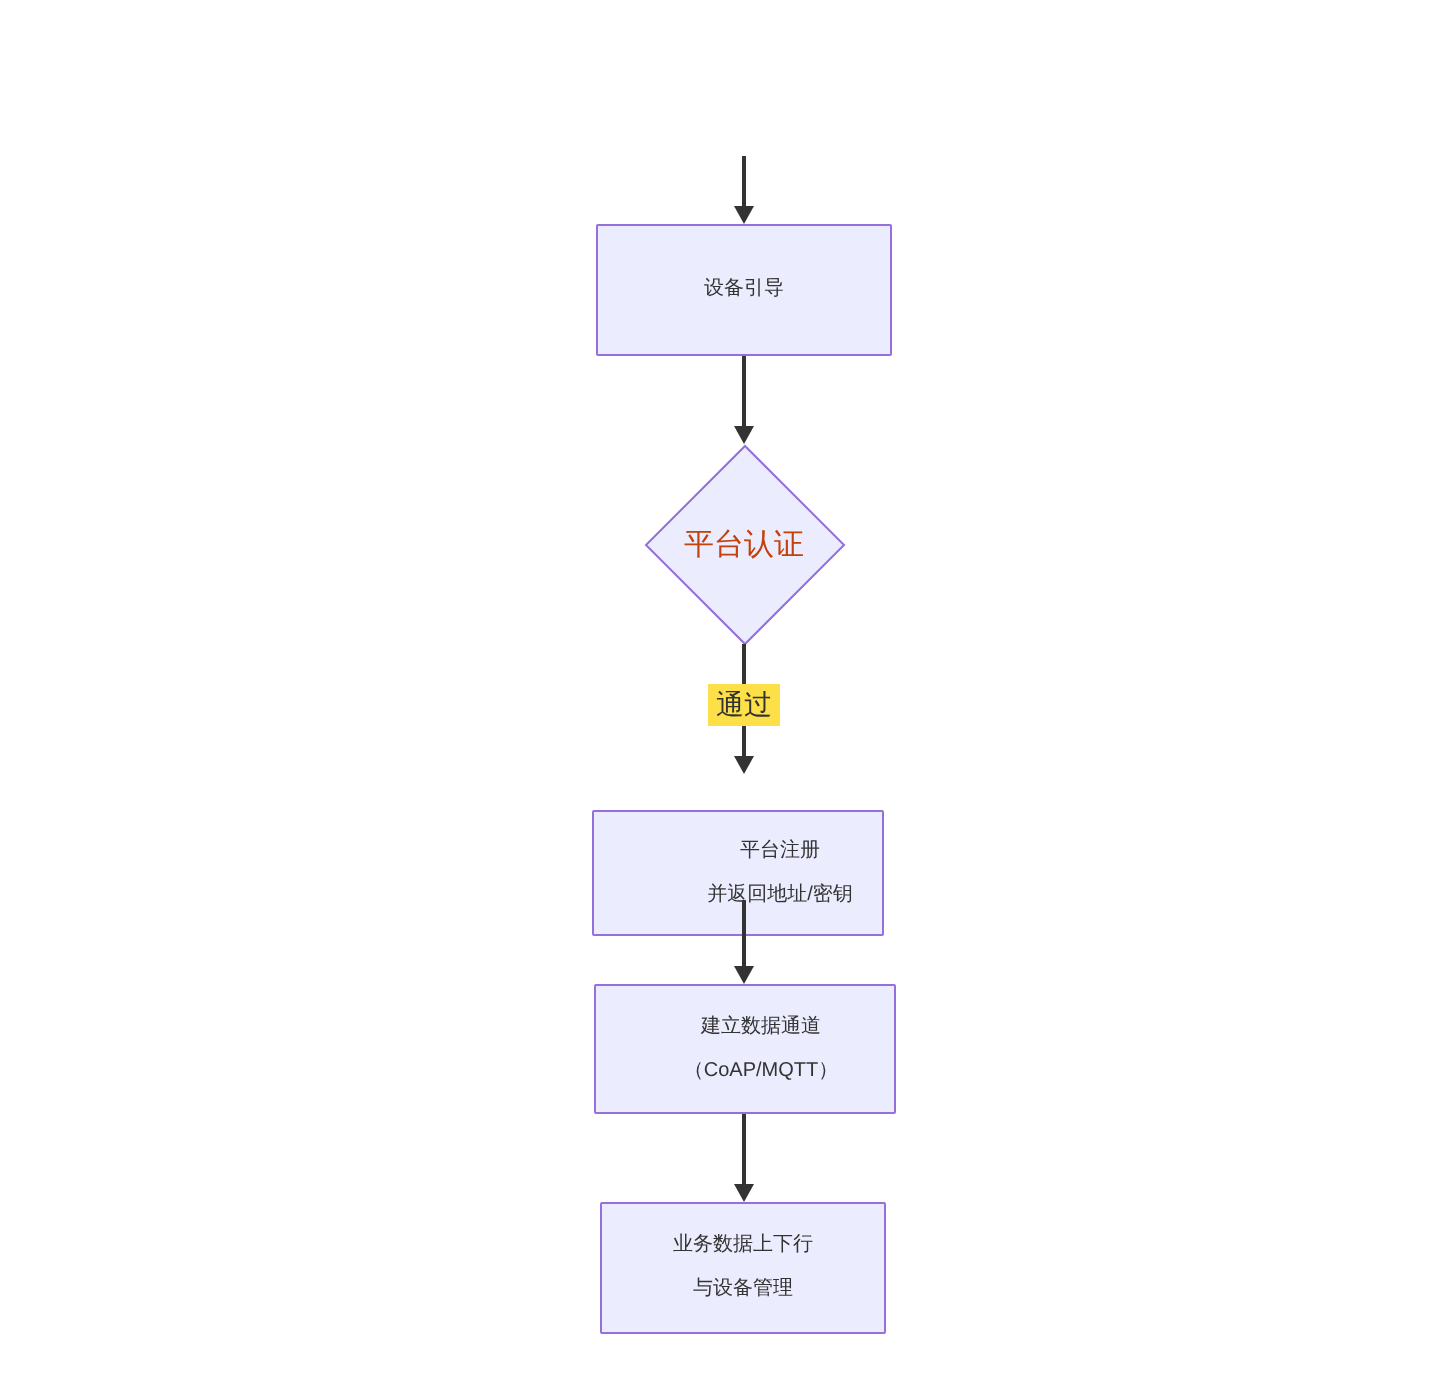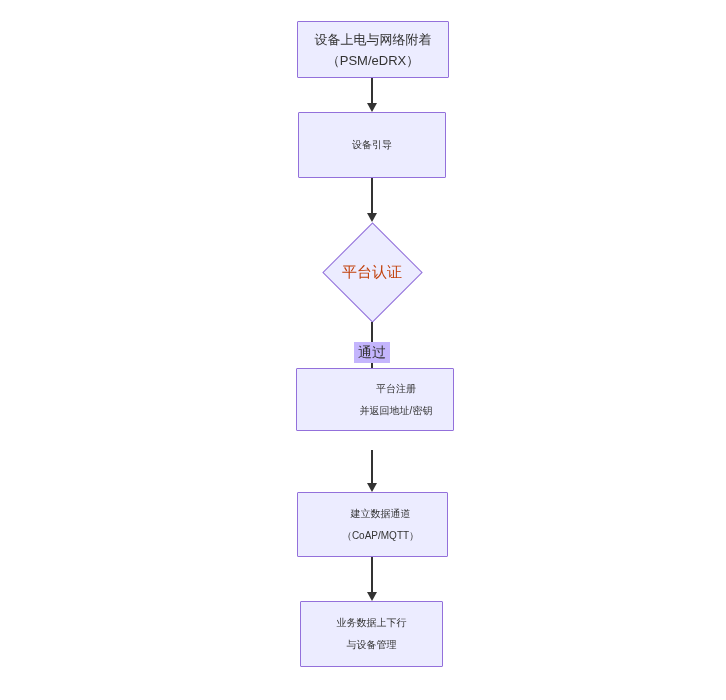--- a/index.html
+++ b/index.html
@@ -71,59 +71,55 @@
   .arrow-head {
     position: absolute;
     width: 0;
     height: 0;
     border-left: 5px solid transparent;
     border-right: 5px solid transparent;
     border-top: 9px solid #333333;
   }
   .edge-label {
     position: absolute;
-    background: #c4b5fd;
+    background: #fde047;
     color: #333333;
     font-size: 14px;
     line-height: 17px;
     padding: 2px 4px;
     white-space: nowrap;
     transform: translateX(-50%);
   }
 </style>
 </head>
 <body>
 
 <div class="canvas">
 
-  <div class="node-rect" style="left:297px; top:21px; width:152px; height:57px; font-size:13px; line-height:21px;">
-    <div>设备上电与网络附着</div>
-    <div>（PSM/eDRX）</div>
-  </div>
 
   <div class="edge-line" style="left:371px; top:78px; height:26px;"></div>
   <div class="arrow-head" style="left:367px; top:103px;"></div>
 
   <div class="node-rect" style="left:298px; top:112px; width:148px; height:66px;">
     <div>设备引导</div>
   </div>
 
   <div class="edge-line" style="left:371px; top:178px; height:36px;"></div>
   <div class="arrow-head" style="left:367px; top:213px;"></div>
 
   <div class="node-diamond" style="left:322px; top:222px;">
     <div class="diamond-shape"></div>
     <div class="diamond-label">平台认证</div>
   </div>
 
   <div class="edge-line" style="left:371px; top:322px; height:57px;"></div>
   <div class="edge-label" style="left:372px; top:342px;">通过</div>
   <div class="arrow-head" style="left:367px; top:378px;"></div>
 
-  <div class="node-rect" style="left:296px; top:368px; width:158px; height:63px;padding-left:42px;">
+  <div class="node-rect" style="left:296px; top:405px; width:146px; height:63px;padding-left:42px;">
     <div>平台注册</div>
     <div>并返回地址/密钥</div>
   </div>
 
   <div class="edge-line" style="left:371px; top:450px; height:34px;"></div>
   <div class="arrow-head" style="left:367px; top:483px;"></div>
 
   <div class="node-rect" style="left:297px; top:492px; width:151px; height:65px;padding-left:16px;">
     <div>建立数据通道</div>
     <div>（CoAP/MQTT）</div>

